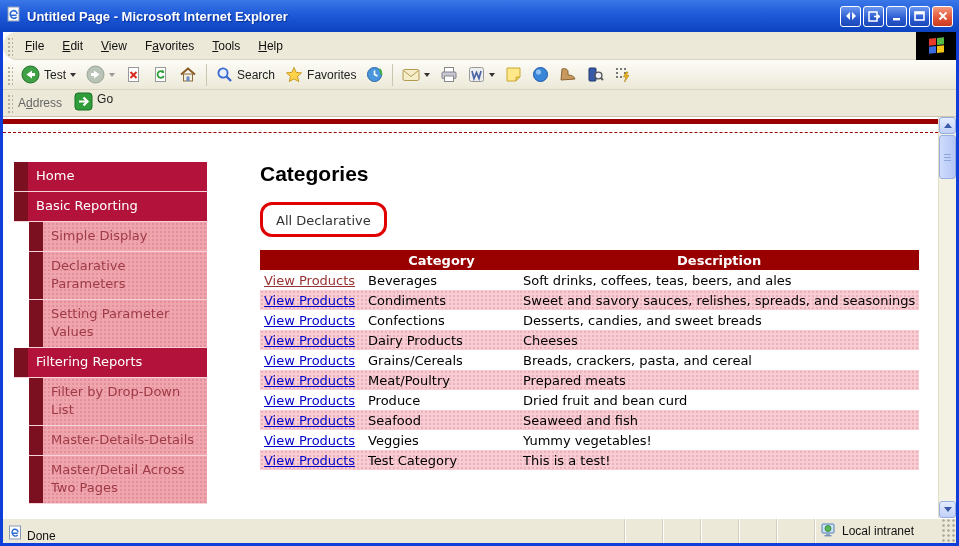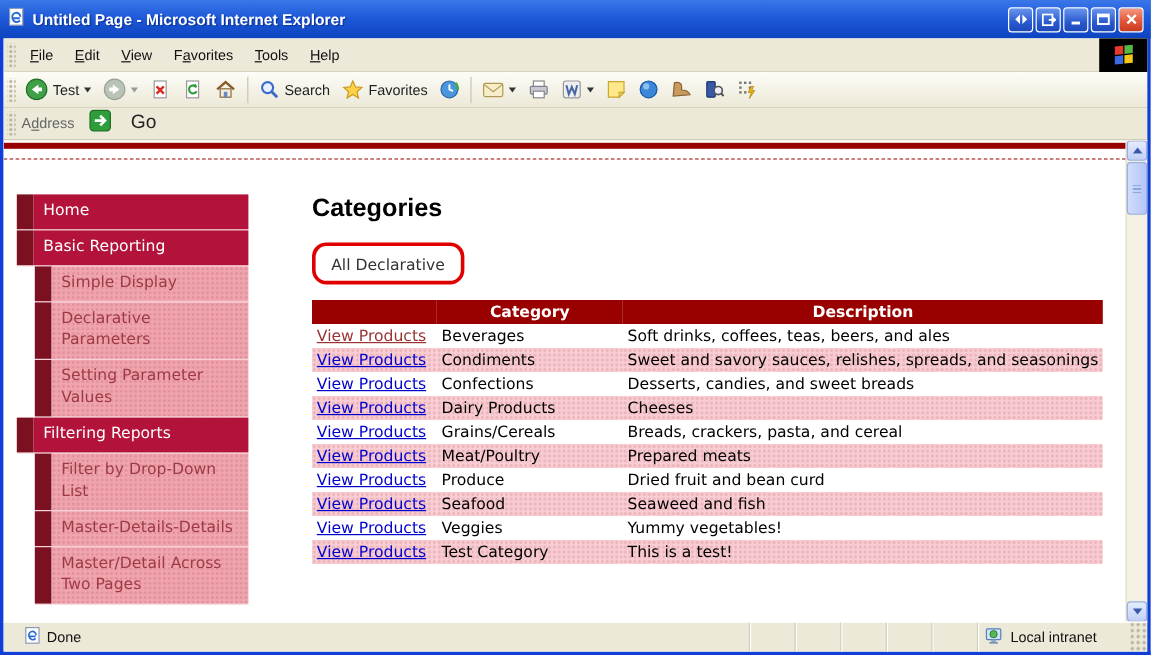--- a/index.html
+++ b/index.html
@@ -9,21 +9,21 @@
   .window { width:959px; height:546px; border-left:3px solid #0f3fd8; border-right:3px solid #0f3fd8; border-bottom:3px solid #0f3fd8; display:flex; flex-direction:column; }
 
   
   .titlebar { height:30px; margin:-0px -3px 0 -3px; background:linear-gradient(to bottom,#3a77e8 0%,#1f5ad8 45%,#0c43c0 100%); display:flex; align-items:center; padding:16px 6px; flex:0 0 auto; }
   .titlebar .title { color:#fff; font-weight:bold; font-size:13px; margin-left:5px; flex:1; text-shadow:1px 1px 1px #08309a; white-space:nowrap; overflow:hidden; }
   .winbtn { width:21px; height:21px; border:1px solid #fff; border-radius:3px; margin-left:2px; background:linear-gradient(#6a96ee,#2a5ad0 60%,#1c48b8); display:flex; align-items:center; justify-content:center; color:#fff; font-size:11px; font-weight:bold; }
   .winbtn.close { background:linear-gradient(#f49a80,#e3573a 55%,#c83a20); }
   .winbtn svg { display:block; }
 
   
-  .menubar { height:28px; background:#ece9d8; display:flex; align-items:center; border-bottom:1px solid #d8d4c0; flex:0 0 auto; }
+  .menubar { height:28px; background:#ece9d8; display:flex; align-items:center; border-bottom:1px solid #d8d4c0; flex:0 0 auto;border-radius:14px; }
   .grip { width:7px; height:20px; margin:0 3px; background-image:radial-gradient(circle,#b6b2a0 1px,transparent 1.4px); background-size:4px 4px; background-position:1px 1px; }
   .menu-item { font-size:12px; color:#111; padding:4px 9px; }
   .menubar .spacer { flex:1; }
   .logo-box { width:40px; height:28px; background:#000; display:flex; align-items:center; justify-content:center; }
   .winflag { display:grid; grid-template-columns:7px 7px; grid-template-rows:7px 7px; gap:1px; transform:skewY(-6deg); }
   .winflag i { display:block; }
 
   
   .toolbar { height:30px; background:linear-gradient(#fdfcf7,#ece9d8); display:flex; align-items:center; border-bottom:1px solid #d8d4c0; flex:0 0 auto; }
   .tbtn { display:flex; align-items:center; gap:4px; padding:3px 5px; border-radius:3px; font-size:12px; color:#222; white-space:nowrap; }
@@ -33,21 +33,21 @@
   .toolbar svg { display:block; }
 
   
   .addressbar { height:27px; background:#ece9d8; display:flex; align-items:center; border-bottom:1px solid #c9c5b0; flex:0 0 auto; }
   .addr-label { font-size:12px; color:#666; margin:0 6px 0 2px; }
   .addr-field { flex:1; height:21px; background:#fff; border:1px solid #7f9db9; display:flex; align-items:center; }
   .addr-field .page-icon { margin:0 3px; flex:0 0 auto; }
   .addr-input { flex:1; border:none; outline:none; font-family:"Liberation Sans",sans-serif; font-size:12px; color:#111; height:17px; }
   .addr-drop { width:17px; height:19px; background:linear-gradient(#eef4fe,#cfdafa); border-left:1px solid #9ab0d8; display:flex; align-items:center; justify-content:center; }
   .addr-drop i { width:0; height:0; border-left:4px solid transparent; border-right:4px solid transparent; border-top:5px solid #3858a0; }
-  .go-btn { display:flex; align-items:center; gap:16px; font-size:16px; color:#222; padding:2px 8px 2px 6px; }
+  .go-btn { display:flex; align-items:flex-start; gap:4px; font-size:12px; color:#222; padding:2px 8px 2px 6px; }
 
   
   .content { flex:1 1 auto; display:flex; background:#fff; overflow:hidden; position:relative; }
   .page { flex:1; overflow:hidden; position:relative; }
   .top-rule { height:5px; background:#990000; margin-top:2px; }
   .header-row { display:flex; align-items:flex-start; padding:10px 12px 0 12px; }
   .site-title { font-size:27px; color:#111; font-weight:400; letter-spacing:0; flex:1; }
   .breadcrumb { font-size:13px; font-weight:bold; color:#111; margin-top:8px; white-space:nowrap; padding-right:28px; }
   .breadcrumb a { color:#990000; }
   .dashed-rule { border-bottom:1px dashed #990000; margin-top:8px; }
@@ -84,21 +84,21 @@
   .sb-btn { height:17px; background:linear-gradient(#e4ecfd,#c0d0f8); border:1px solid #98aee0; border-radius:3px; display:flex; align-items:center; justify-content:center; }
   .sb-up i { width:0; height:0; border-left:4px solid transparent; border-right:4px solid transparent; border-bottom:5px solid #3a5aa8; }
   .sb-down { margin-top:auto; }
   .sb-down i { width:0; height:0; border-left:4px solid transparent; border-right:4px solid transparent; border-top:5px solid #3a5aa8; }
   .sb-thumb { height:44px; margin-top:1px; background:linear-gradient(to right,#cfdcfb,#b4c6f6); border:1px solid #98aee0; border-radius:3px; position:relative; }
   .sb-thumb:after { content:""; position:absolute; left:4px; right:4px; top:18px; height:8px;
     background:repeating-linear-gradient(#8fa6da 0 1px, transparent 1px 3px); }
 
   
   .statusbar { height:25px; background:#ece9d8; border-top:1px solid #fff; display:flex; align-items:stretch; font-size:12px; color:#111; flex:0 0 auto; }
-  .status-left { flex:1; display:flex; align-items:center; gap:5px; padding-left:17px; }
+  .status-left { flex:1; display:flex; align-items:flex-end; gap:5px; padding-left:5px; }
   .status-pane { width:38px; border-left:1px solid #d4d0bc; box-shadow:inset 1px 0 0 #fff; }
   .zone-pane { width:128px; border-left:1px solid #d4d0bc; box-shadow:inset 1px 0 0 #fff; display:flex; align-items:center; gap:5px; padding-left:6px; }
   .resize-grip { width:14px; background-image:radial-gradient(circle,#b6b2a0 1.2px,transparent 1.5px); background-size:5px 5px; background-position:bottom right; }
 </style>
 </head>
 <body>
 
 <div class="window">
 
   <div class="titlebar">

